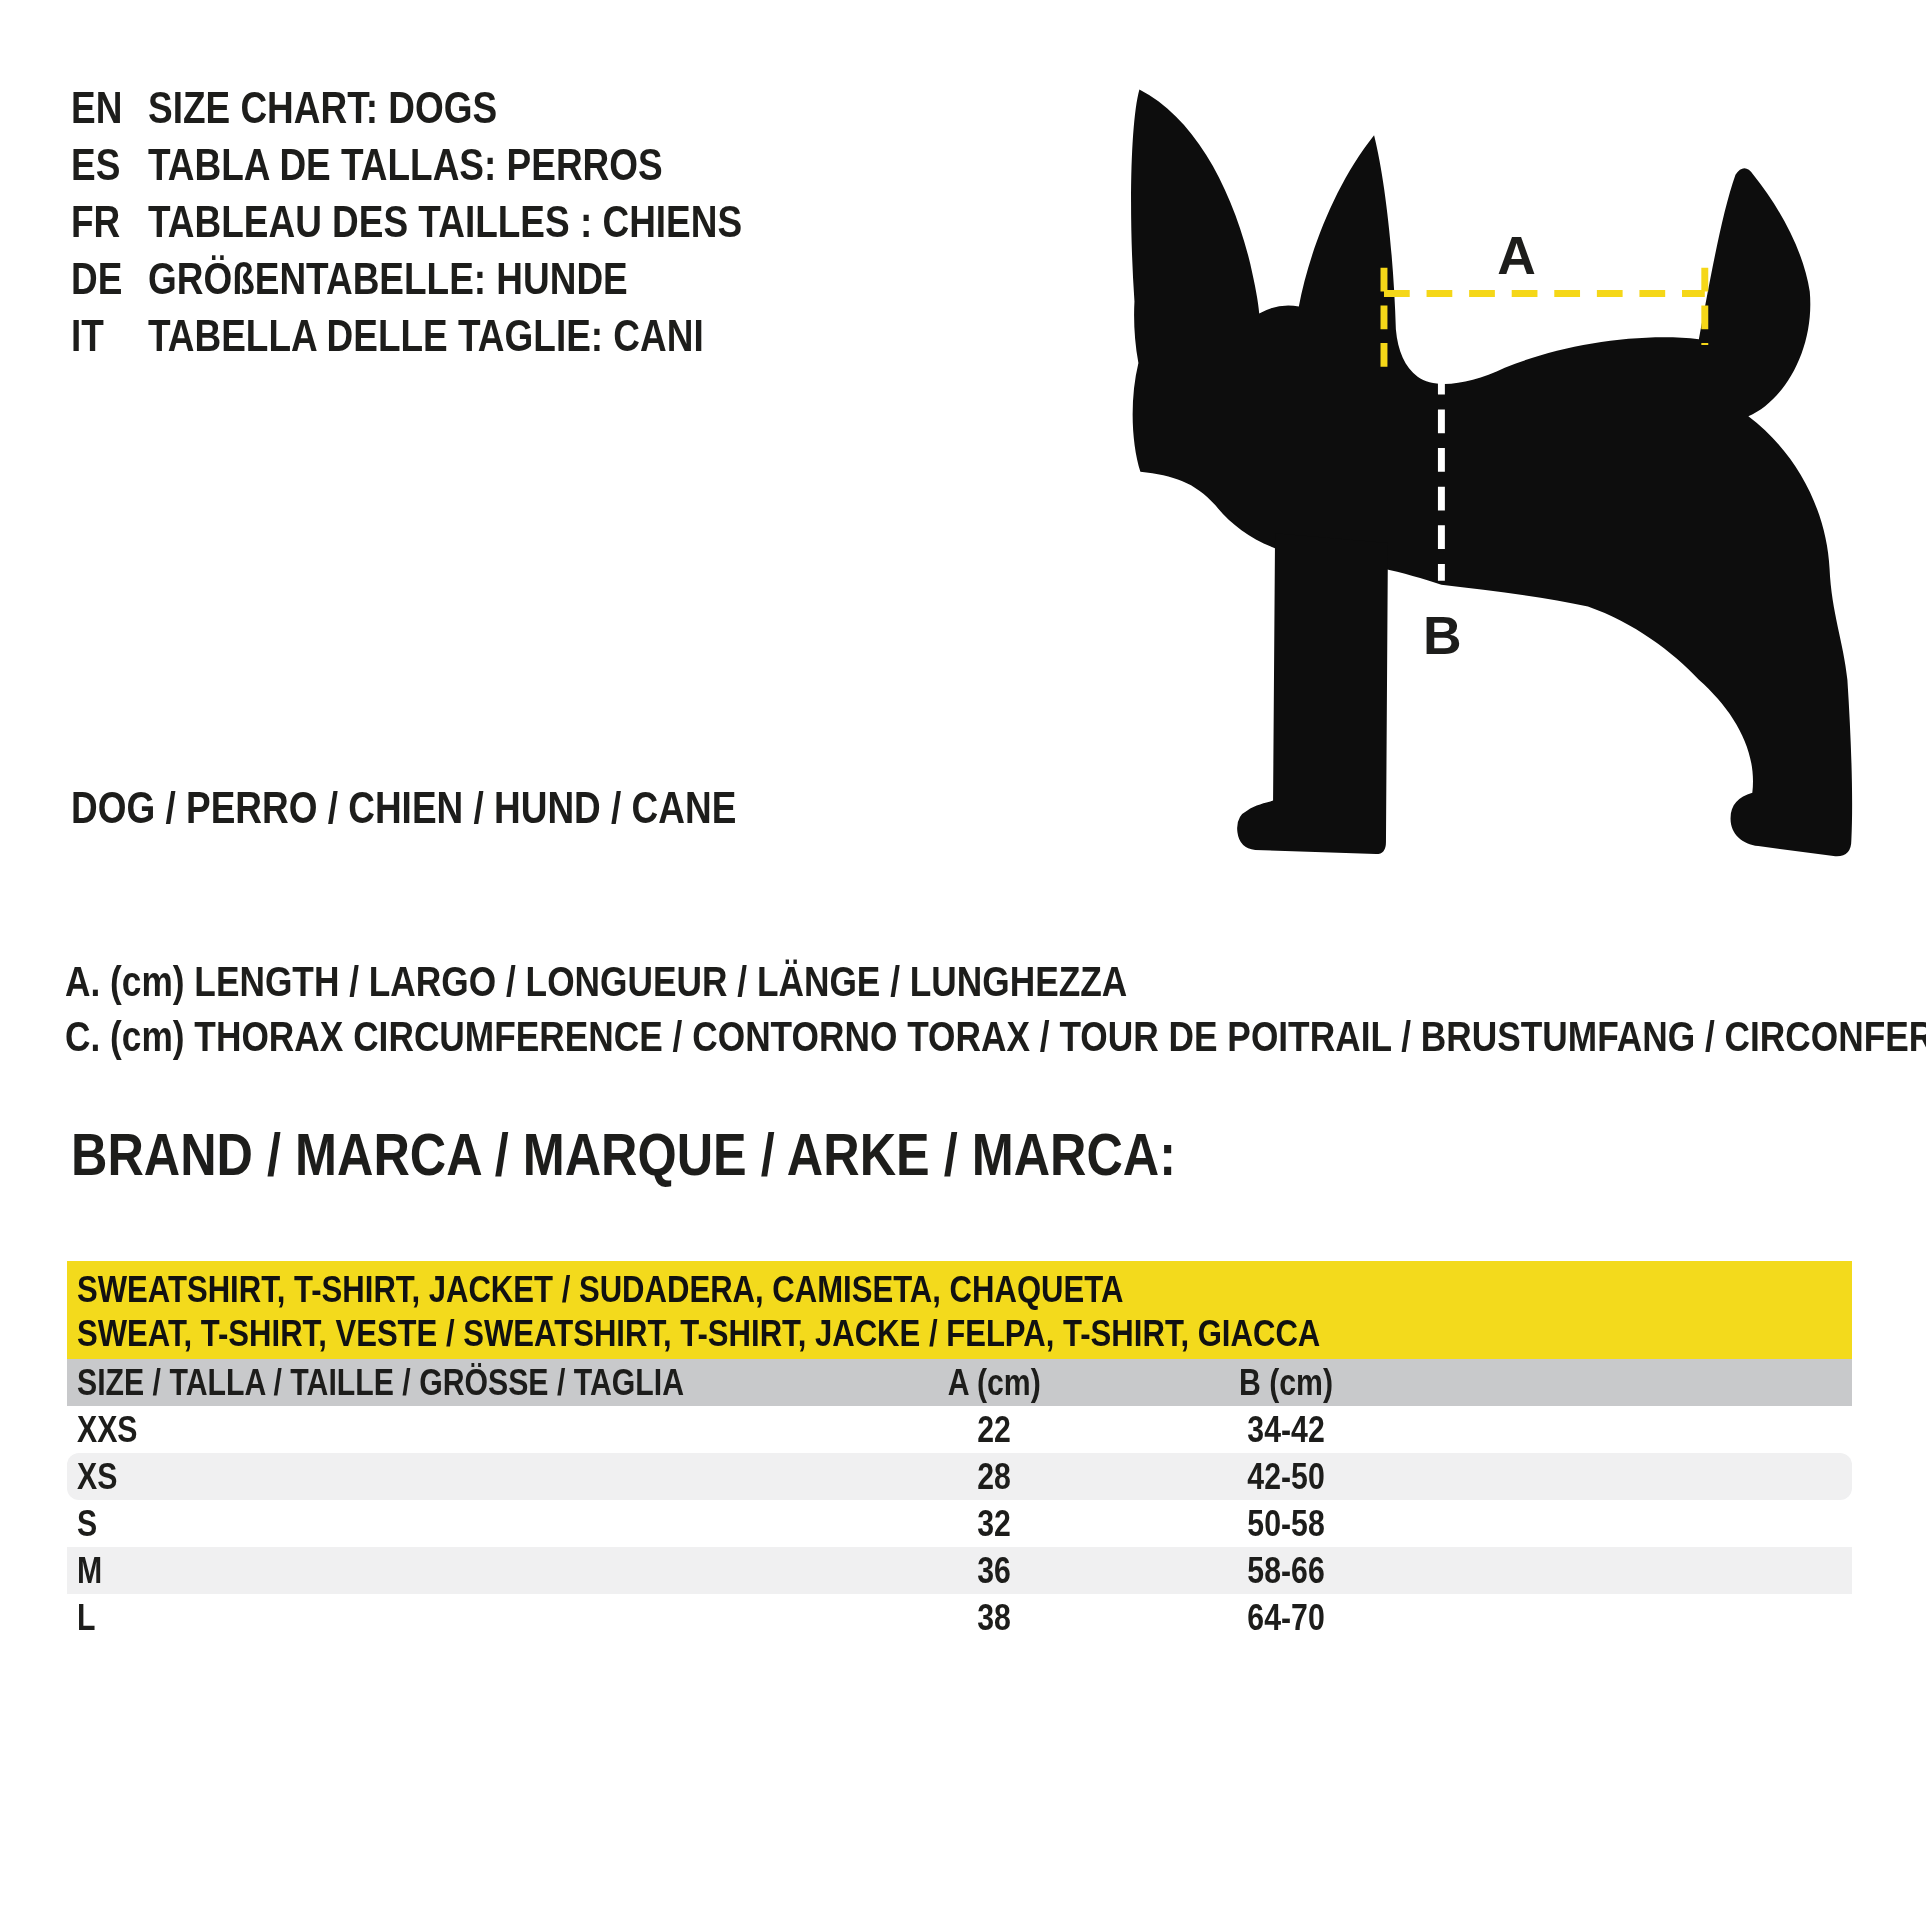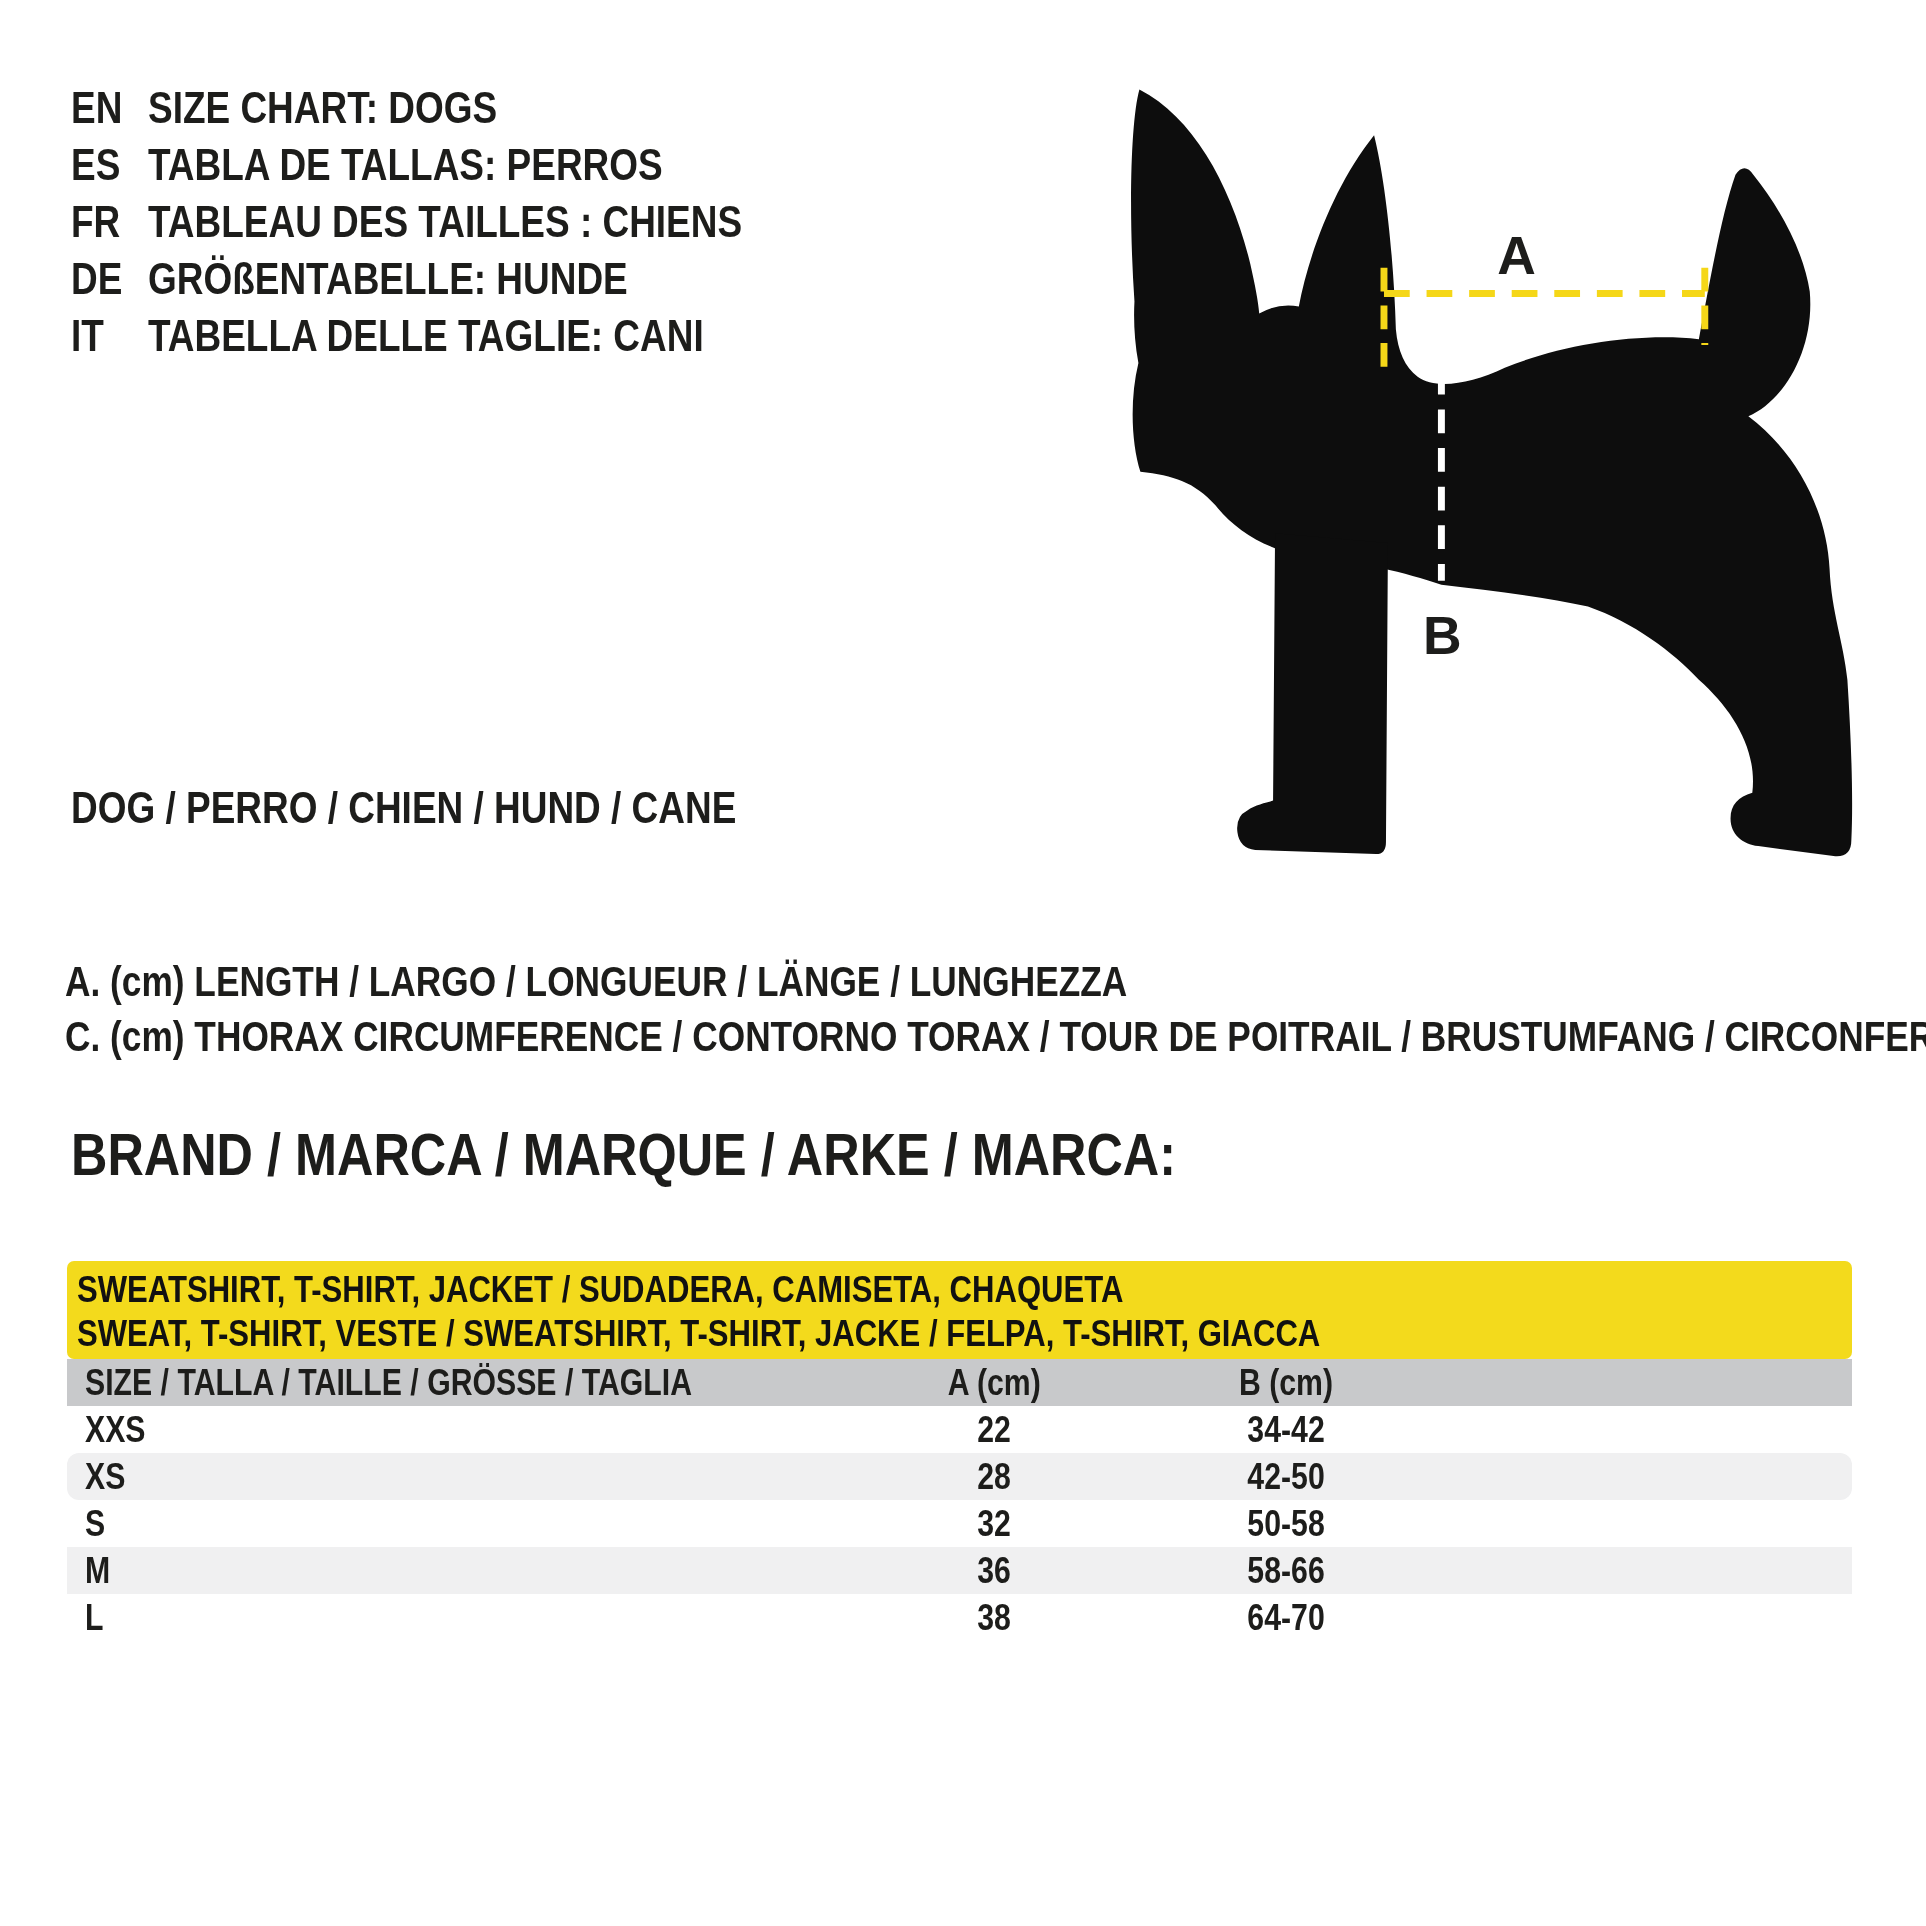--- a/index.html
+++ b/index.html
@@ -23,24 +23,24 @@
   .dog-wrap { left:1079px; top:20px; width:807px; height:832px; }
 
   
   .caption { left:71px; top:762px; height:55px; display:flex; align-items:center; font-size:44px; font-weight:700; }
   .notes { left:65px; top:936px; }
   .note-line { height:55px; display:flex; align-items:center; font-size:42px; font-weight:700; }
   .brand { left:71px; top:1109px; height:55px; display:flex; align-items:center; font-size:60px; font-weight:700; }
 
   
   .size-table { left:67px; top:1243px; width:1785px; }
-  .banner { height:98px; padding:7px 0 0 10px; box-sizing:border-box; color:#111111;border-radius:7px; }
+  .banner { height:98px; padding:7px 0 0 10px; box-sizing:border-box; color:#111111; }
   .banner-line { line-height:44px; font-size:37px; font-weight:700; }
   .t-grid { display:grid; grid-template-columns:784px 287px 297px 1fr; align-items:center; height:47px; font-size:36px; font-weight:700; }
-  .cell-size { padding-left:18px; text-align:left; }
+  .cell-size { padding-left:10px; text-align:left; }
   .cell-num { text-align:center; }
 </style>
 </head>
 <body>
 
 <div class="abs langs">
   <div class="lang-row">
     <span class="lang-code"><span class="cnd">EN</span></span>
     <span class="cnd">SIZE CHART: DOGS</span>
   </div>

